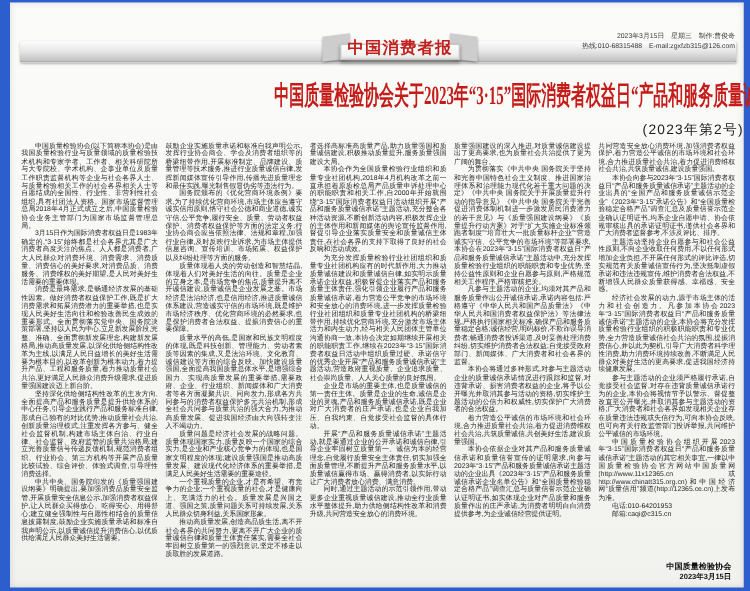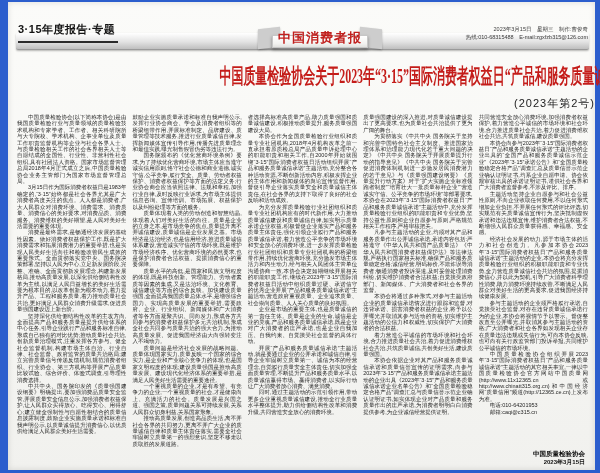--- a/index.html
+++ b/index.html
@@ -53,21 +53,20 @@
   .sig-org{font-size:6.5px;font-weight:bold;color:#101010;line-height:9px;}
   .sig-date{font-size:6px;font-weight:bold;color:#101010;line-height:8px;}
 </style>
 </head>
 <body>
 
 <div class="frame">
   <div class="sheet">
 
     <div class="band"></div>
-    <div class="section-label">3·15年度报告·专题</div>
 
     <div class="ribbon">
       <div class="wing left"></div>
       <div class="wing right"></div>
       <div class="ribbon-face">
         <span class="masthead-text">中国消费者报</span>
       </div>
     </div>
 
     <div class="dateline">

